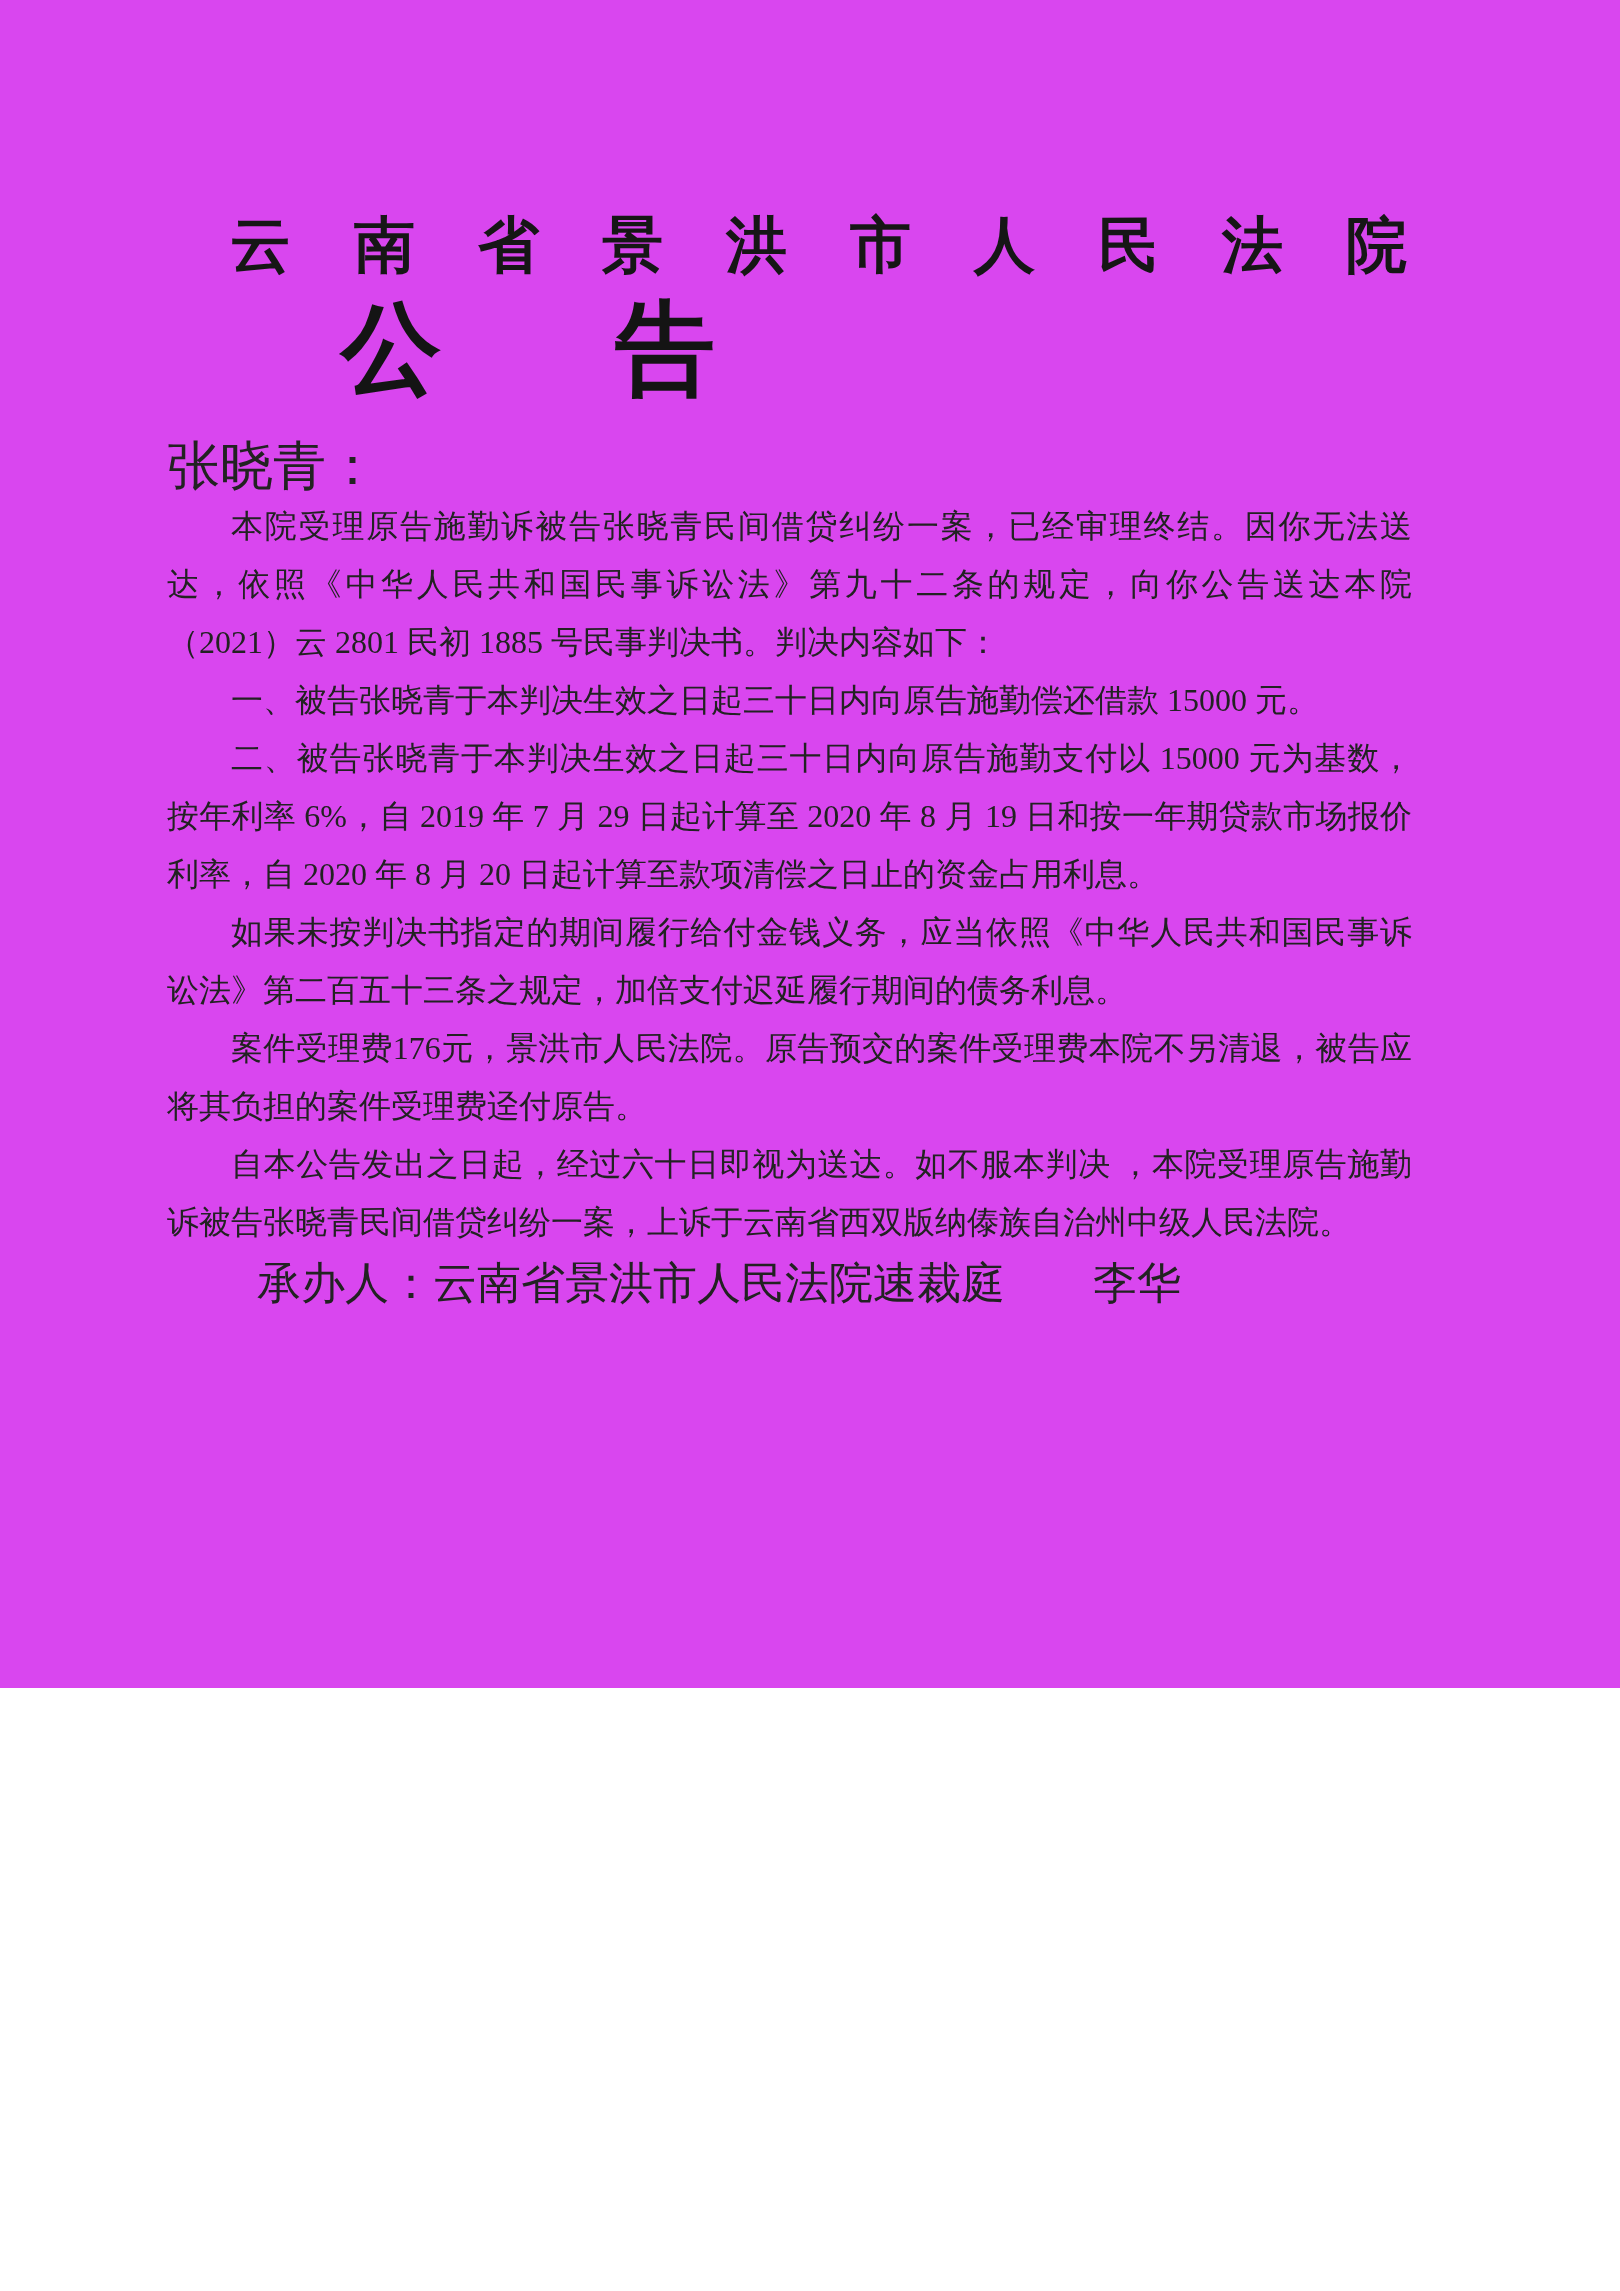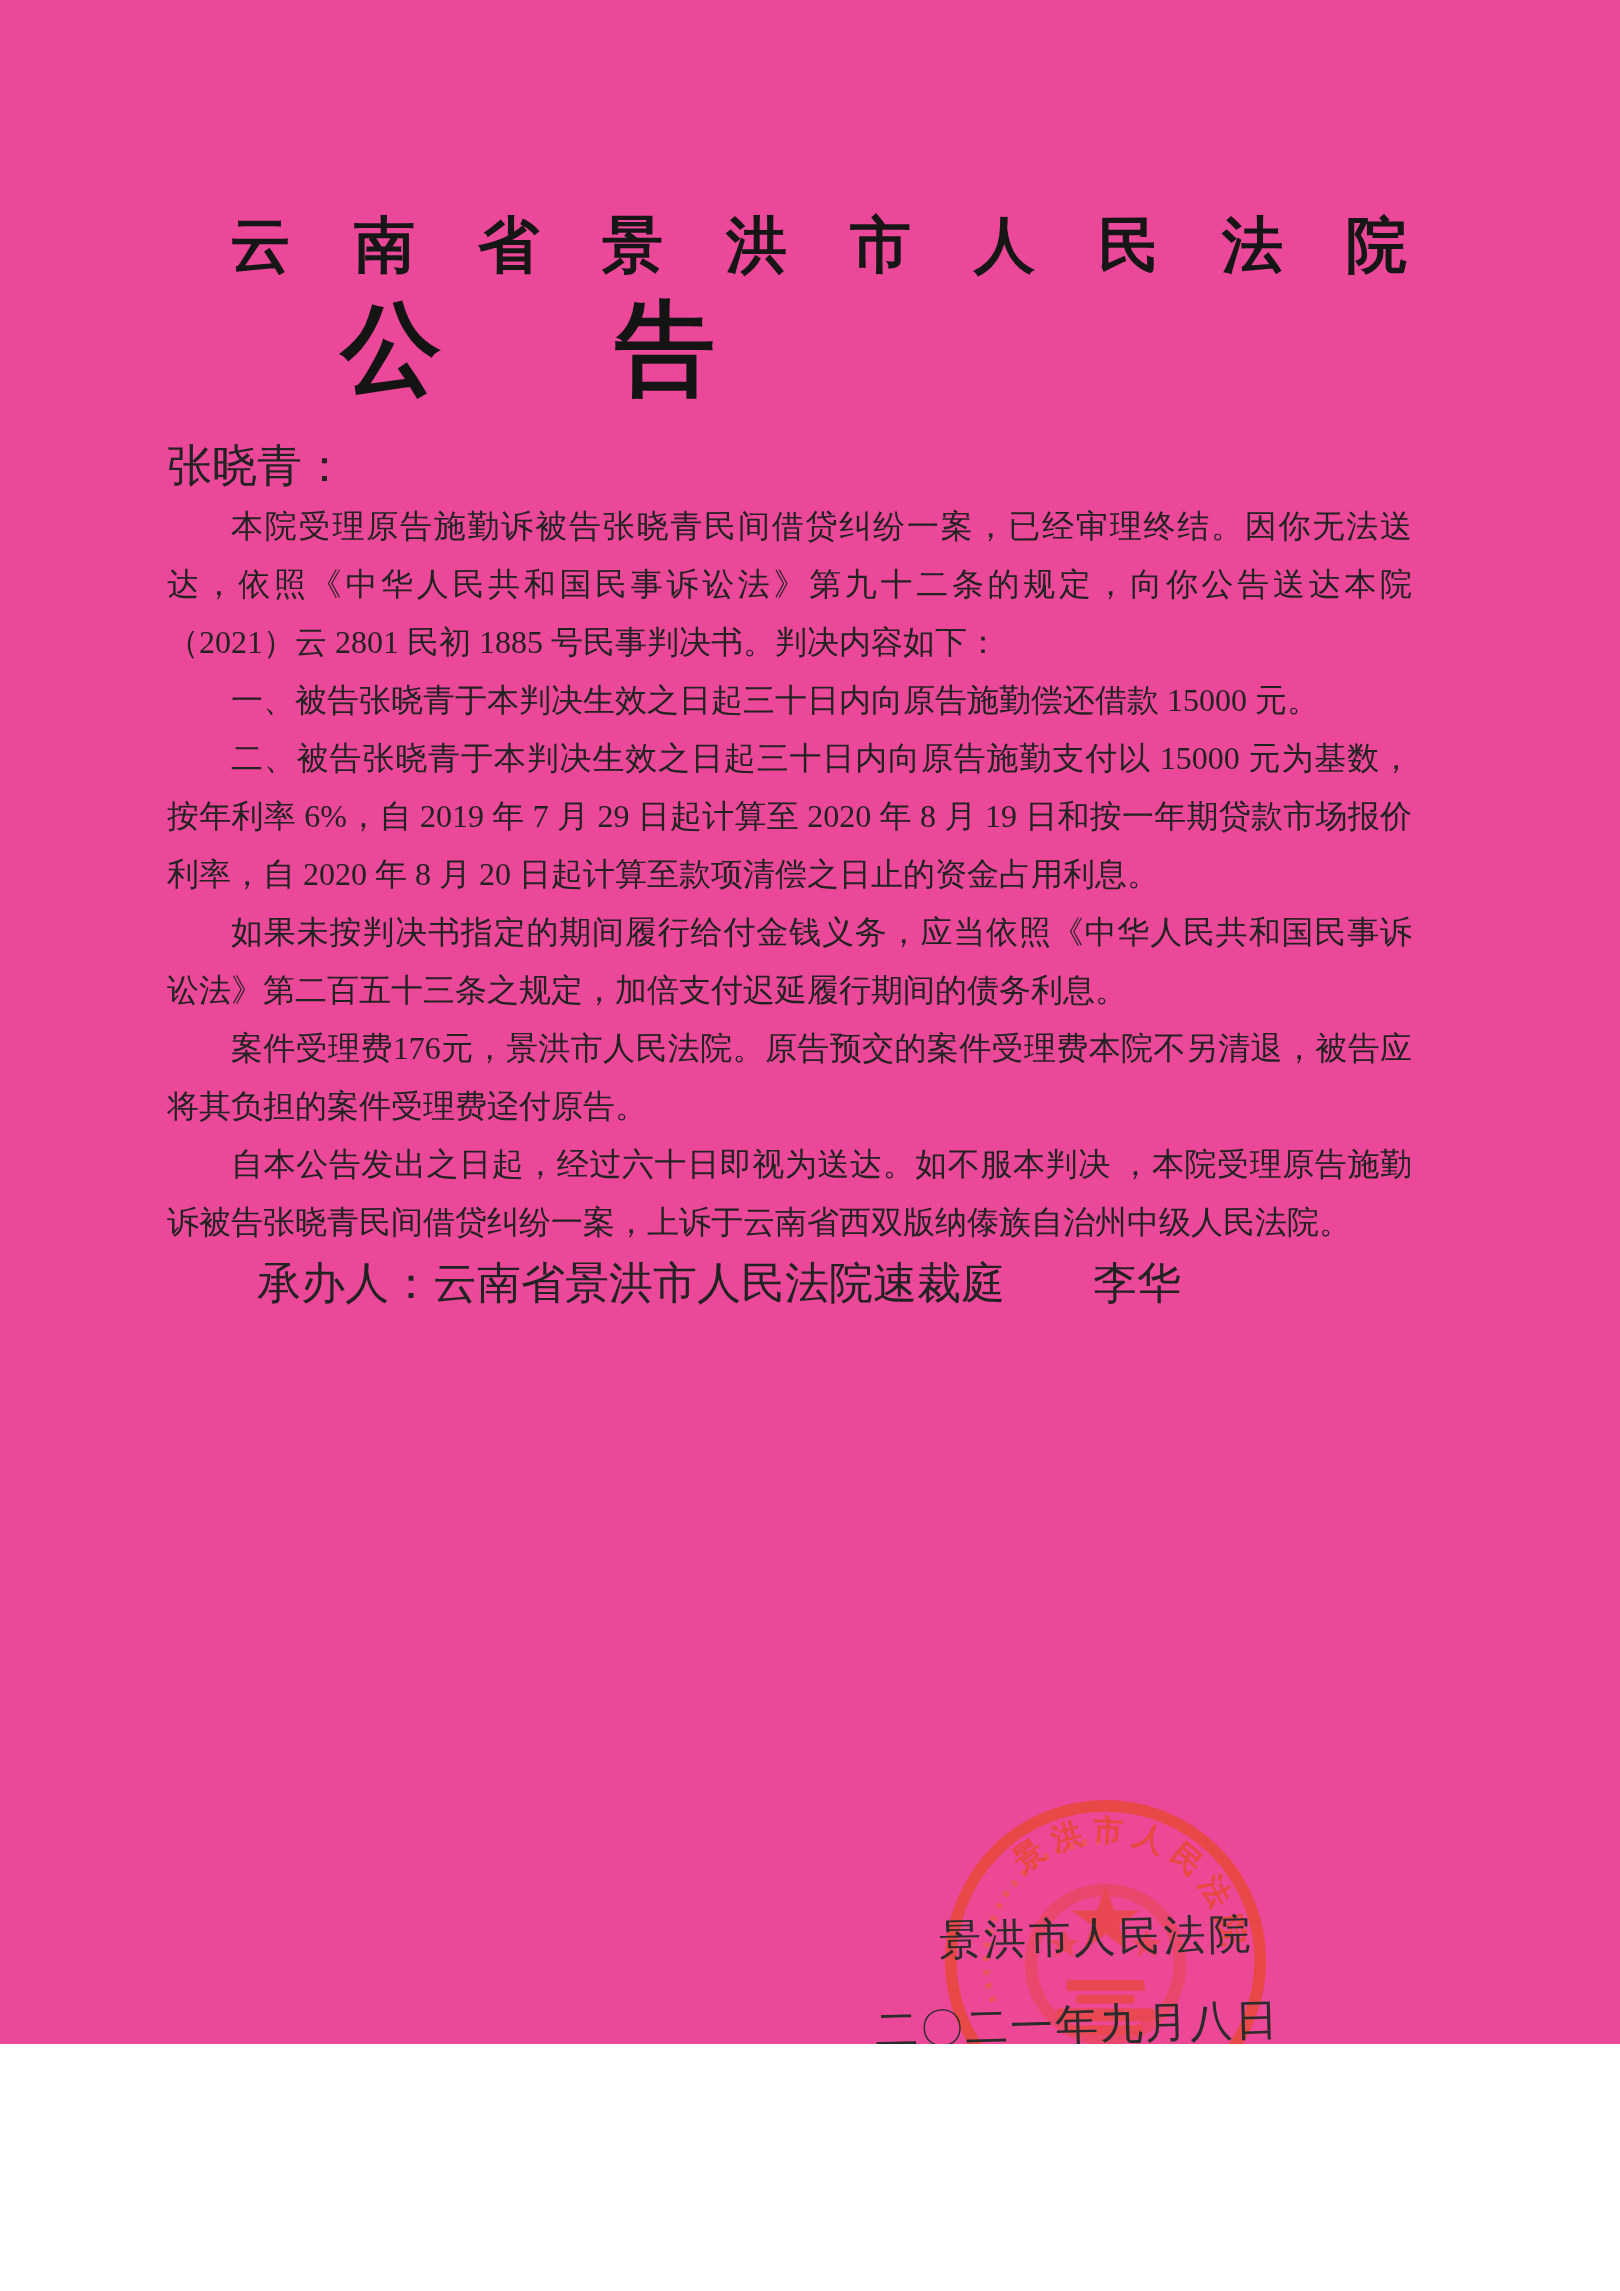--- a/index.html
+++ b/index.html
@@ -3,22 +3,22 @@
 <meta charset="utf-8">
 <style>
   html, body {
     margin: 0;
     padding: 0;
     background: #ffffff;
   }
   .page {
     position: relative;
     width: 1620px;
-    height: 2044px;
-    background: #ec4899;
+    height: 1688px;
+    background: #d946ef;
     overflow: hidden;
     font-family: "Liberation Serif", serif;
     color: #1e1e1e;
   }
   .content {
     position: absolute;
     left: 167px;
     top: 0;
     width: 1245px;
   }
@@ -39,21 +39,21 @@
     font-weight: 700;
     font-size: 100px;
     line-height: 118px;
     color: #141414;
     letter-spacing: 174px;
     text-indent: 174px;
     margin-top: 2px;
     white-space: nowrap;
   }
   .salutation {
-    font-size: 45px;
+    font-size: 53px;
     line-height: 62px;
     margin-top: 25.5px;
     color: #222;
   }
   p.body-para {
     margin: 0;
     font-size: 32px;
     line-height: 58px;
     text-align: justify;
     text-indent: 2em;

